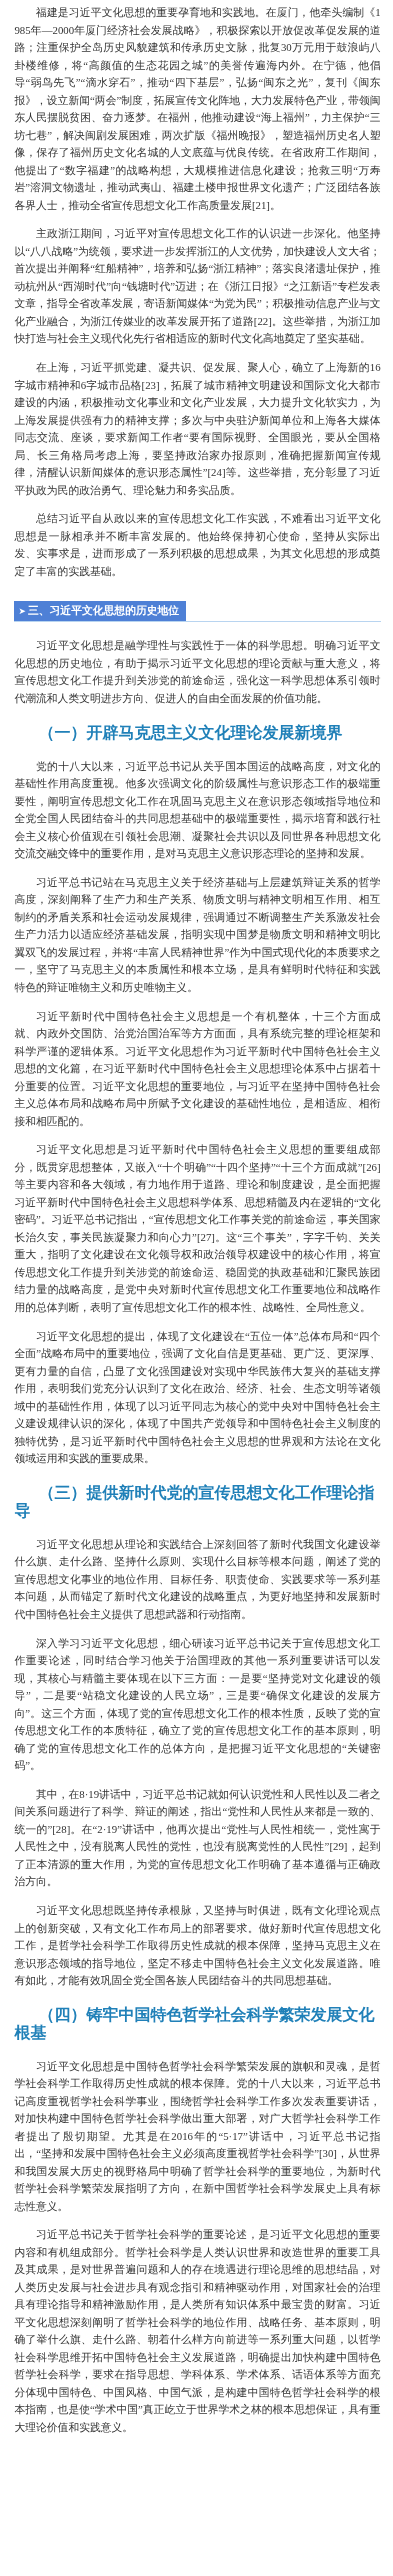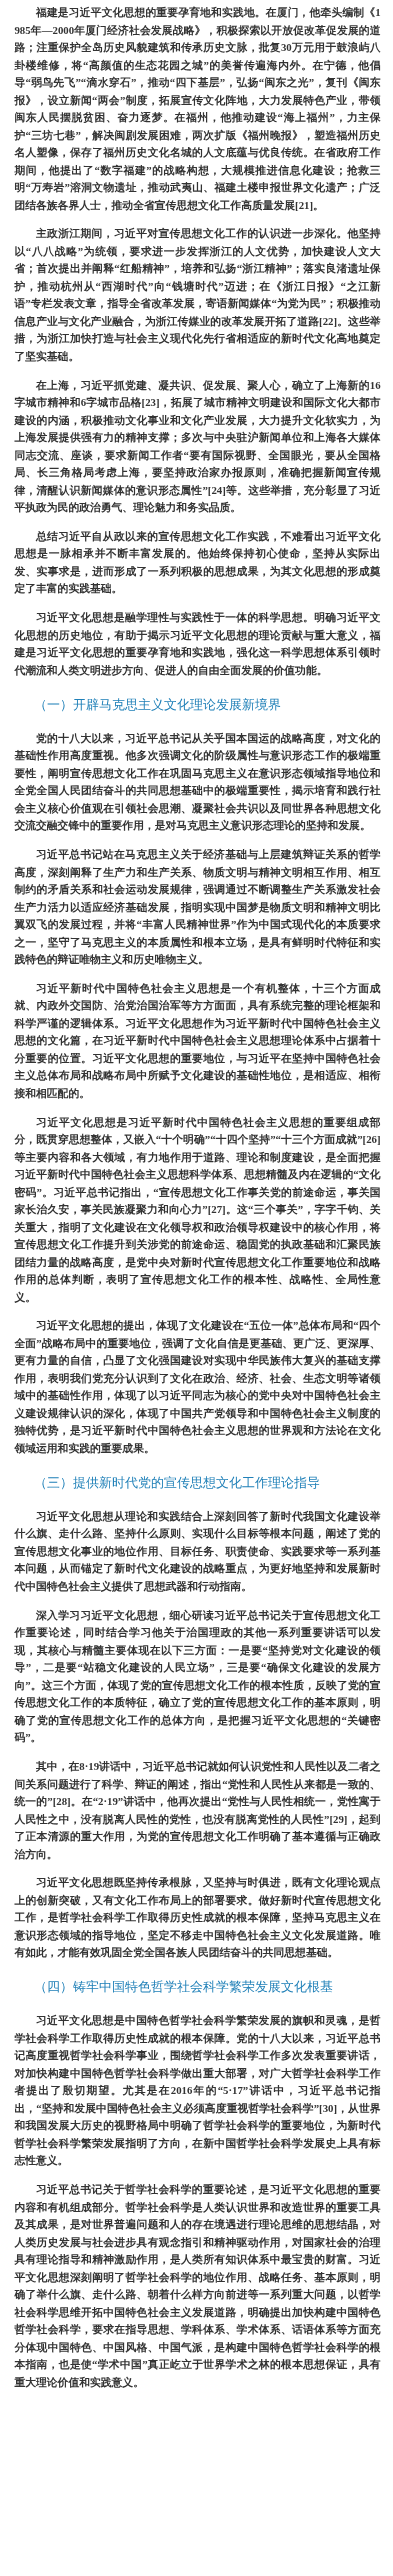--- a/index.html
+++ b/index.html
@@ -24,21 +24,20 @@
     font-family: "Liberation Serif", "DejaVu Serif", serif;
   }
   .para {
     font-size: 10.8px;
     line-height: 17.5px;
     color: var(--body-text);
     text-align: justify;
     text-indent: 2em;
     margin: 0 0 11.3px 0;
     word-break: break-all;
-    font-weight: bold;
   }
   .section-header-row {
     margin: 20.6px 0 15.5px 0;
     border-bottom: 1px solid var(--section-underline);
     line-height: 0;
   }
   .section-chip {
     display: inline-block;
     background: var(--section-bg);
     color: #ffffff;
@@ -50,39 +49,42 @@
     vertical-align: bottom;
   }
   .section-chip .arrow {
     font-size: 8.8px;
     margin-right: 2.1px;
     display: inline-block;
   }
   .subsection {
     font-family: "Liberation Sans", "DejaVu Sans", sans-serif;
     color: var(--subsection-text);
-    font-weight: normal;
-    font-size: 13px;
+    font-weight: bold;
+    font-size: 16px;
     line-height: 17.5px;
     text-indent: 1.5em;
     margin: 16.5px 0 16.5px 0;
   }
 </style>
 </head>
 <body>
 
 <div class="page">
 
   <p class="para">福建是习近平文化思想的重要孕育地和实践地。在厦门，他牵头编制《1985年—2000年厦门经济社会发展战略》，积极探索以开放促改革促发展的道路；注重保护全岛历史风貌建筑和传承历史文脉，批复30万元用于鼓浪屿八卦楼维修，将“高颜值的生态花园之城”的美誉传遍海内外。在宁德，他倡导“弱鸟先飞”“滴水穿石”，推动“四下基层”，弘扬“闽东之光”，复刊《闽东报》，设立新闻“两会”制度，拓展宣传文化阵地，大力发展特色产业，带领闽东人民摆脱贫困、奋力逐梦。在福州，他推动建设“海上福州”，力主保护“三坊七巷”，解决闽剧发展困难，两次扩版《福州晚报》，塑造福州历史名人塑像，保存了福州历史文化名城的人文底蕴与优良传统。在省政府工作期间，他提出了“数字福建”的战略构想，大规模推进信息化建设；抢救三明“万寿岩”溶洞文物遗址，推动武夷山、福建土楼申报世界文化遗产；广泛团结各族各界人士，推动全省宣传思想文化工作高质量发展[21]。</p>
   <p class="para">主政浙江期间，习近平对宣传思想文化工作的认识进一步深化。他坚持以“八八战略”为统领，要求进一步发挥浙江的人文优势，加快建设人文大省；首次提出并阐释“红船精神”，培养和弘扬“浙江精神”；落实良渚遗址保护，推动杭州从“西湖时代”向“钱塘时代”迈进；在《浙江日报》“之江新语”专栏发表文章，指导全省改革发展，寄语新闻媒体“为党为民”；积极推动信息产业与文化产业融合，为浙江传媒业的改革发展开拓了道路[22]。这些举措，为浙江加快打造与社会主义现代化先行省相适应的新时代文化高地奠定了坚实基础。</p>
   <p class="para">在上海，习近平抓党建、凝共识、促发展、聚人心，确立了上海新的16字城市精神和6字城市品格[23]，拓展了城市精神文明建设和国际文化大都市建设的内涵，积极推动文化事业和文化产业发展，大力提升文化软实力，为上海发展提供强有力的精神支撑；多次与中央驻沪新闻单位和上海各大媒体同志交流、座谈，要求新闻工作者“要有国际视野、全国眼光，要从全国格局、长三角格局考虑上海，要坚持政治家办报原则，准确把握新闻宣传规律，清醒认识新闻媒体的意识形态属性”[24]等。这些举措，充分彰显了习近平执政为民的政治勇气、理论魅力和务实品质。</p>
   <p class="para">总结习近平自从政以来的宣传思想文化工作实践，不难看出习近平文化思想是一脉相承并不断丰富发展的。他始终保持初心使命，坚持从实际出发、实事求是，进而形成了一系列积极的思想成果，为其文化思想的形成奠定了丰富的实践基础。</p>
 
+  <div class="section-header-row">
+    <span class="section-chip"><span class="arrow">➤</span><span>三、习近平文化思想的历史地位</span></span>
+  </div>
 
-  <p class="para">习近平文化思想是融学理性与实践性于一体的科学思想。明确习近平文化思想的历史地位，有助于揭示习近平文化思想的理论贡献与重大意义，福建是习近平文化思想的重要孕育地和实践地，强化这一科学思想体系引领时代潮流和人类文明进步方向、促进人的自由全面发展的价值功能。</p>
+  <p class="para">习近平文化思想是融学理性与实践性于一体的科学思想。明确习近平文化思想的历史地位，有助于揭示习近平文化思想的理论贡献与重大意义，将宣传思想文化工作提升到关涉党的前途命运，强化这一科学思想体系引领时代潮流和人类文明进步方向、促进人的自由全面发展的价值功能。</p>
 
   <h3 class="subsection">（一）开辟马克思主义文化理论发展新境界</h3>
   <p class="para">党的十八大以来，习近平总书记从关乎国本国运的战略高度，对文化的基础性作用高度重视。他多次强调文化的阶级属性与意识形态工作的极端重要性，阐明宣传思想文化工作在巩固马克思主义在意识形态领域指导地位和全党全国人民团结奋斗的共同思想基础中的极端重要性，揭示培育和践行社会主义核心价值观在引领社会思潮、凝聚社会共识以及同世界各种思想文化交流交融交锋中的重要作用，是对马克思主义意识形态理论的坚持和发展。</p>
   <p class="para">习近平总书记站在马克思主义关于经济基础与上层建筑辩证关系的哲学高度，深刻阐释了生产力和生产关系、物质文明与精神文明相互作用、相互制约的矛盾关系和社会运动发展规律，强调通过不断调整生产关系激发社会生产力活力以适应经济基础发展，指明实现中国梦是物质文明和精神文明比翼双飞的发展过程，并将“丰富人民精神世界”作为中国式现代化的本质要求之一，坚守了马克思主义的本质属性和根本立场，是具有鲜明时代特征和实践特色的辩证唯物主义和历史唯物主义。</p>
 
   <p class="para">习近平新时代中国特色社会主义思想是一个有机整体，十三个方面成就、内政外交国防、治党治国治军等方方面面，具有系统完整的理论框架和科学严谨的逻辑体系。习近平文化思想作为习近平新时代中国特色社会主义思想的文化篇，在习近平新时代中国特色社会主义思想理论体系中占据着十分重要的位置。习近平文化思想的重要地位，与习近平在坚持中国特色社会主义总体布局和战略布局中所赋予文化建设的基础性地位，是相适应、相衔接和相匹配的。</p>
   <p class="para">习近平文化思想是习近平新时代中国特色社会主义思想的重要组成部分，既贯穿思想整体，又嵌入“十个明确”“十四个坚持”“十三个方面成就”[26]等主要内容和各大领域，有力地作用于道路、理论和制度建设，是全面把握习近平新时代中国特色社会主义思想科学体系、思想精髓及内在逻辑的“文化密码”。习近平总书记指出，“宣传思想文化工作事关党的前途命运，事关国家长治久安，事关民族凝聚力和向心力”[27]。这“三个事关”，字字千钧、关关重大，指明了文化建设在文化领导权和政治领导权建设中的核心作用，将宣传思想文化工作提升到关涉党的前途命运、稳固党的执政基础和汇聚民族团结力量的战略高度，是党中央对新时代宣传思想文化工作重要地位和战略作用的总体判断，表明了宣传思想文化工作的根本性、战略性、全局性意义。</p>
   <p class="para">习近平文化思想的提出，体现了文化建设在“五位一体”总体布局和“四个全面”战略布局中的重要地位，强调了文化自信是更基础、更广泛、更深厚、更有力量的自信，凸显了文化强国建设对实现中华民族伟大复兴的基础支撑作用，表明我们党充分认识到了文化在政治、经济、社会、生态文明等诸领域中的基础性作用，体现了以习近平同志为核心的党中央对中国特色社会主义建设规律认识的深化，体现了中国共产党领导和中国特色社会主义制度的独特优势，是习近平新时代中国特色社会主义思想的世界观和方法论在文化领域运用和实践的重要成果。</p>
 
   <h3 class="subsection">（三）提供新时代党的宣传思想文化工作理论指导</h3>

